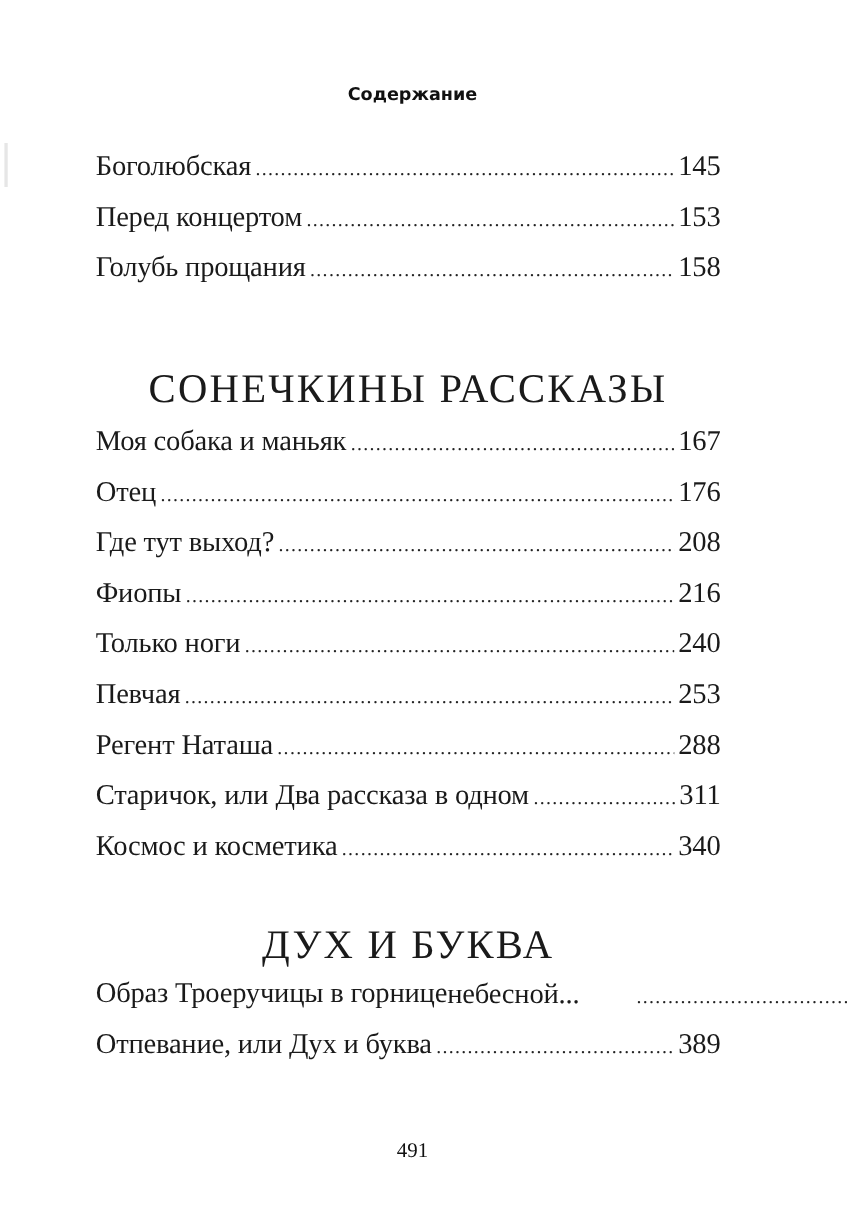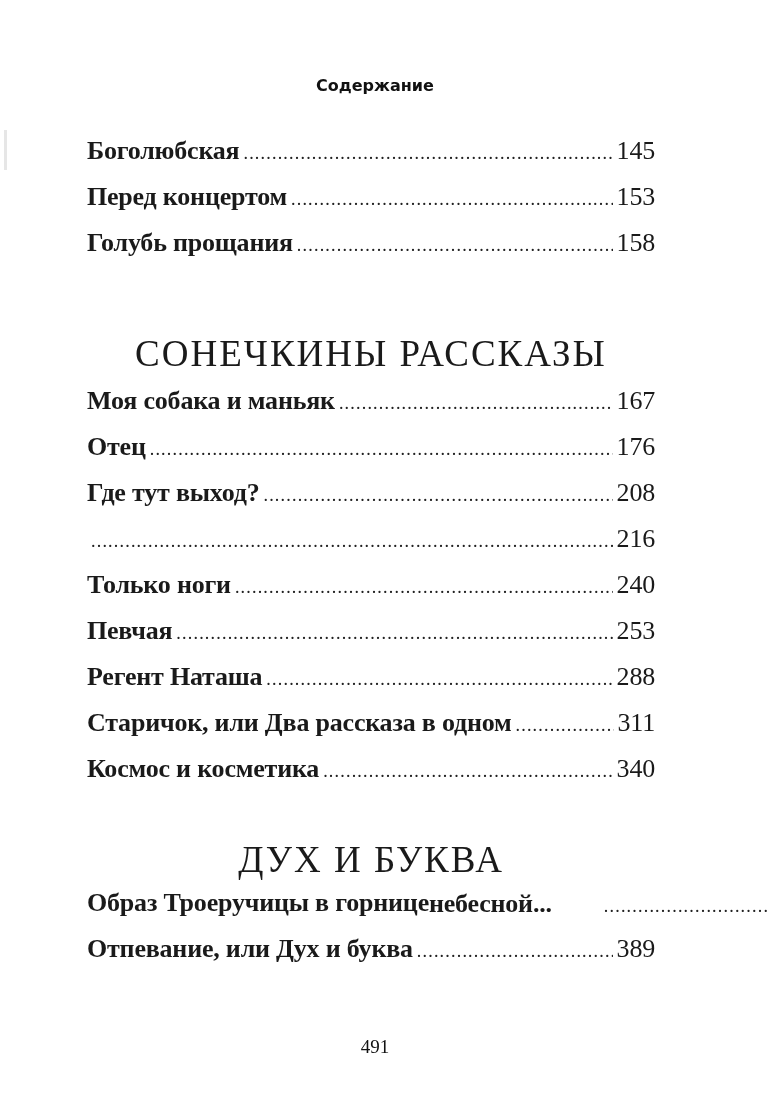--- a/index.html
+++ b/index.html
@@ -10,21 +10,21 @@
     .running-head {
       position: absolute; top: 76px; left: 0; width: 750px; text-align: center;
       font-family: "DejaVu Sans", "Liberation Sans", sans-serif; font-weight: bold;
       font-size: 16px; color: #111;
     }
     .toc { position: absolute; left: 87px; width: 568px; top: 128px; }
     .entry {
       display: flex; align-items: baseline; font-size: 26px; line-height: 46px; height: 46px;
       letter-spacing: -0.2px;
     }
-    .entry .title { white-space: nowrap; font-weight: bold; }
+    .entry .title { white-space: nowrap; }
     .entry .dots {
       flex: 1; overflow: hidden; white-space: nowrap; margin: 0 4px; font-size: 18px; letter-spacing: 1.2px;
       color: #222;
     }
     .entry .dots::before {
       content: "..........................................................................................................................................";
     }
     .entry .page { white-space: nowrap; }
     .entry.multi { align-items: flex-start; height: auto; }
     .entry.multi .line1 { line-height: 38px; height: 38px; }
@@ -78,20 +78,21 @@
     <span class="title">Отец</span>
     <span class="dots"></span>
     <span class="page">176</span>
   </div>
   <div class="entry">
     <span class="title">Где тут выход?</span>
     <span class="dots"></span>
     <span class="page">208</span>
   </div>
   <div class="entry">
+    <span class="title">Фиопы</span>
     <span class="dots"></span>
     <span class="page">216</span>
   </div>
   <div class="entry">
     <span class="title">Только ноги</span>
     <span class="dots"></span>
     <span class="page">240</span>
   </div>
   <div class="entry">
     <span class="title">Певчая</span>

